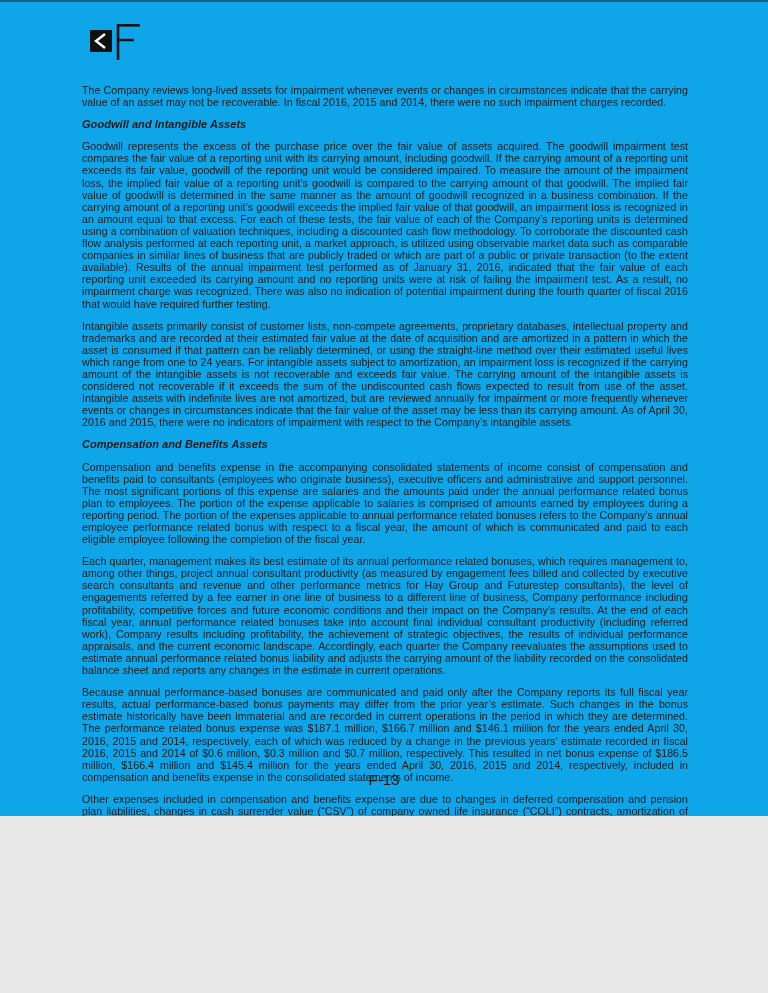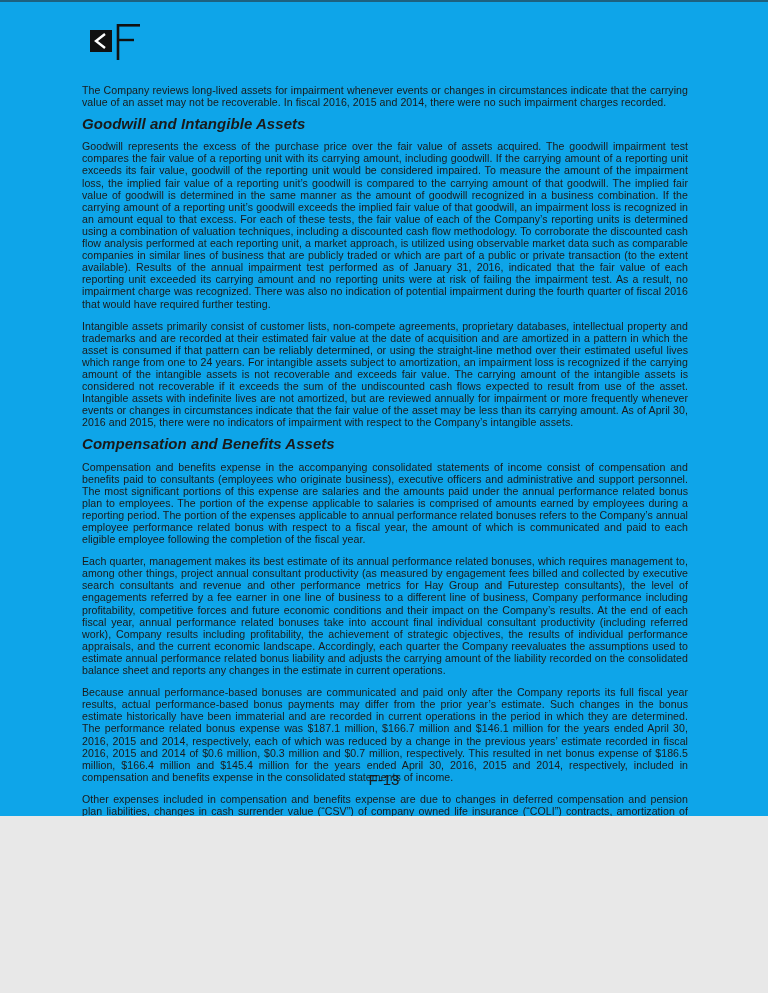--- a/index.html
+++ b/index.html
@@ -33,21 +33,21 @@
     font-size: 10.6px;
     line-height: 12.1px;
     text-align: justify;
     letter-spacing: 0.05px;
   }
   .content p {
     margin: 0 0 10px 0;
   }
   .content h3 {
     margin: 2px 0 10px 0;
-    font-size: 15px;
+    font-size: 11px;
     font-weight: bold;
     font-style: italic;
     text-align: left;
   }
   .footer {
     position: absolute;
     bottom: 28px;
     left: 0;
     right: 0;
     text-align: center;

